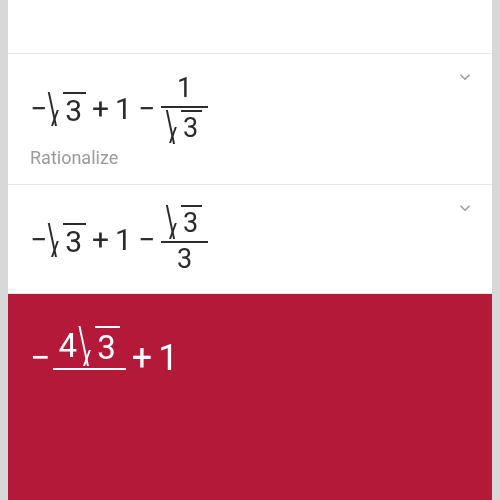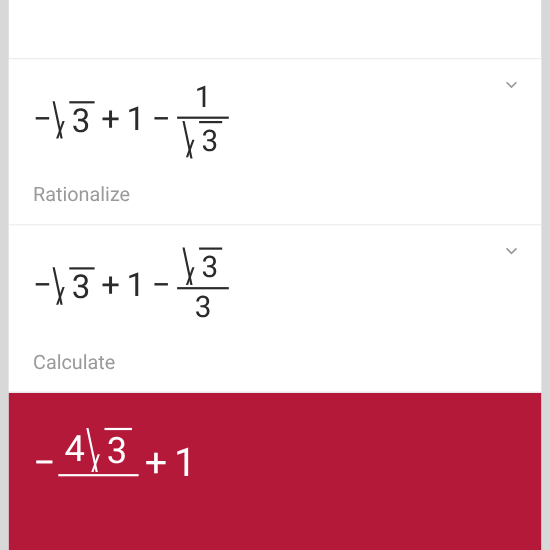--- a/index.html
+++ b/index.html
@@ -98,21 +98,21 @@
     padding: 2px 6px;
     display: flex;
     align-items: center;
     justify-content: center;
   }
   .frac .bar {
     width: 100%;
     border-top: 2px solid currentColor;
   }
   .caption {
-    margin-top: 22px;
+    margin-top: 2px;
     font-size: 18px;
     color: #9a9a9a;
     font-weight: 400;
   }
   .result {
     background: #b4193a;
     color: #fff;
     flex: 1;
     padding: 30px 22px 0 22px;
   }
@@ -183,21 +183,20 @@
         <span class="num">
           <span class="sqrt">
             <span class="tick"></span>
             <span class="rad">3</span>
           </span>
         </span>
         <span class="bar"></span>
         <span class="den">3</span>
       </span>
     </div>
-    <div class="caption">Calculate</div>
   </div>
 
   <div class="result">
     <div class="expr">
       <span class="neg negbig">−</span>
       <span class="frac">
         <span class="num">
           <span>4</span>
           <span class="sqrt" style="margin-left:4px;">
             <span class="tick"></span>

